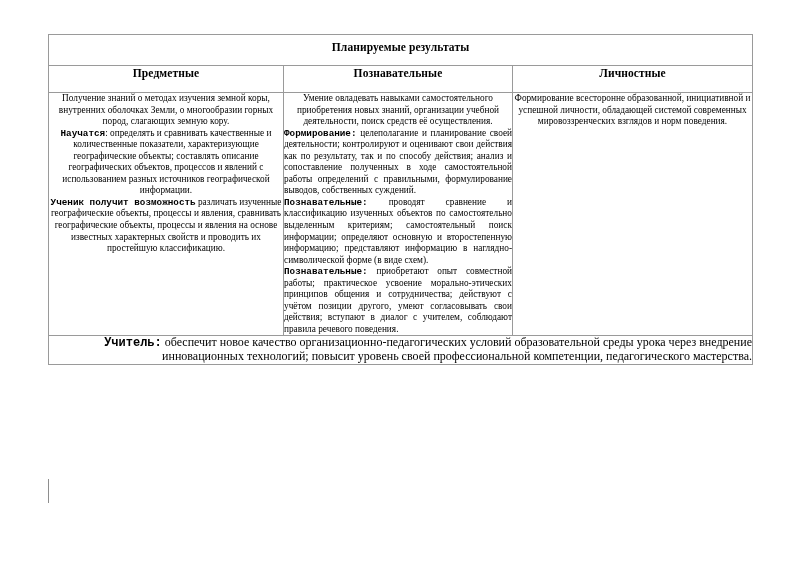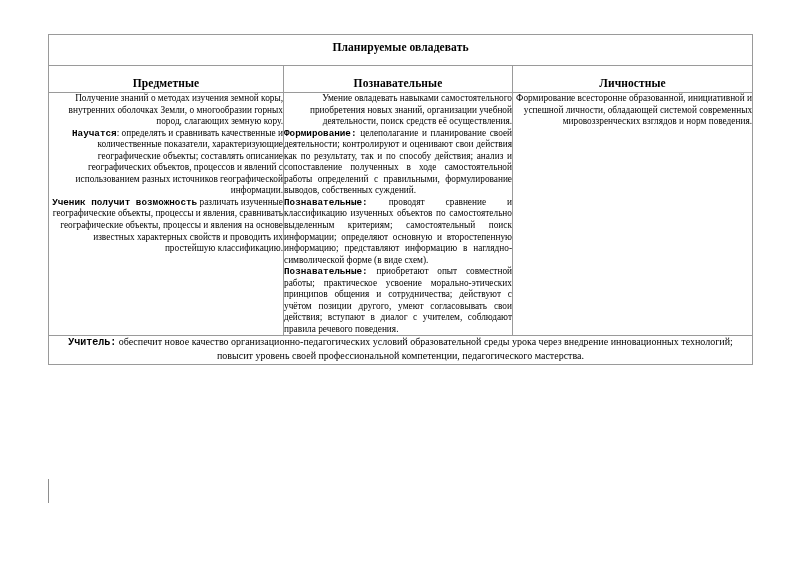--- a/index.html
+++ b/index.html
@@ -64,43 +64,42 @@
     height: 26px;
     text-align: center;
     vertical-align: middle;
   }
   .head-cell .head-text {
     display: block;
     font-weight: bold;
     font-size: 11.5px;
     line-height: 14px;
     letter-spacing: .1px;
-    margin-top: 10px;
   }
 
   
   .body-cell {
     padding: 2px 3px 2px 4px;
     font-size: 9.3px;
     line-height: 11.55px;
   }
   .body-cell p {
     margin: 0;
   }
-  .col-left   { text-align: right; }
+  .col-left   { text-align: center; }
   .col-just   { text-align: justify; text-justify: inter-word; }
 
   .lbl { font-weight: bold; font-family: Liberation Mono, monospace; }
 
   
   .footer-cell {
     padding: 3px 4px 3px 5px;
-    font-size: 10px;
+    font-size: 12px;
     line-height: 12.2px;
-    text-align: center;
+    text-align: right;
     height: 28px;
   }
 
   
   .caret {
     position: absolute;
     left: 48px;
     top: 479px;
     width: 1px;
     height: 24px;
@@ -120,21 +119,21 @@
   <table class="doc-table">
     <colgroup>
       <col class="c1">
       <col class="c2">
       <col class="c3">
     </colgroup>
     <tbody>
 
       <tr>
         <td class="title-cell" colspan="3">
-          <span class="title-text">Планируемые овладевать</span>
+          <span class="title-text">Планируемые результаты</span>
         </td>
       </tr>
 
       <tr>
         <td class="head-cell">
           <span class="head-text">Предметные</span>
         </td>
         <td class="head-cell">
           <span class="head-text">Познавательные</span>
         </td>

